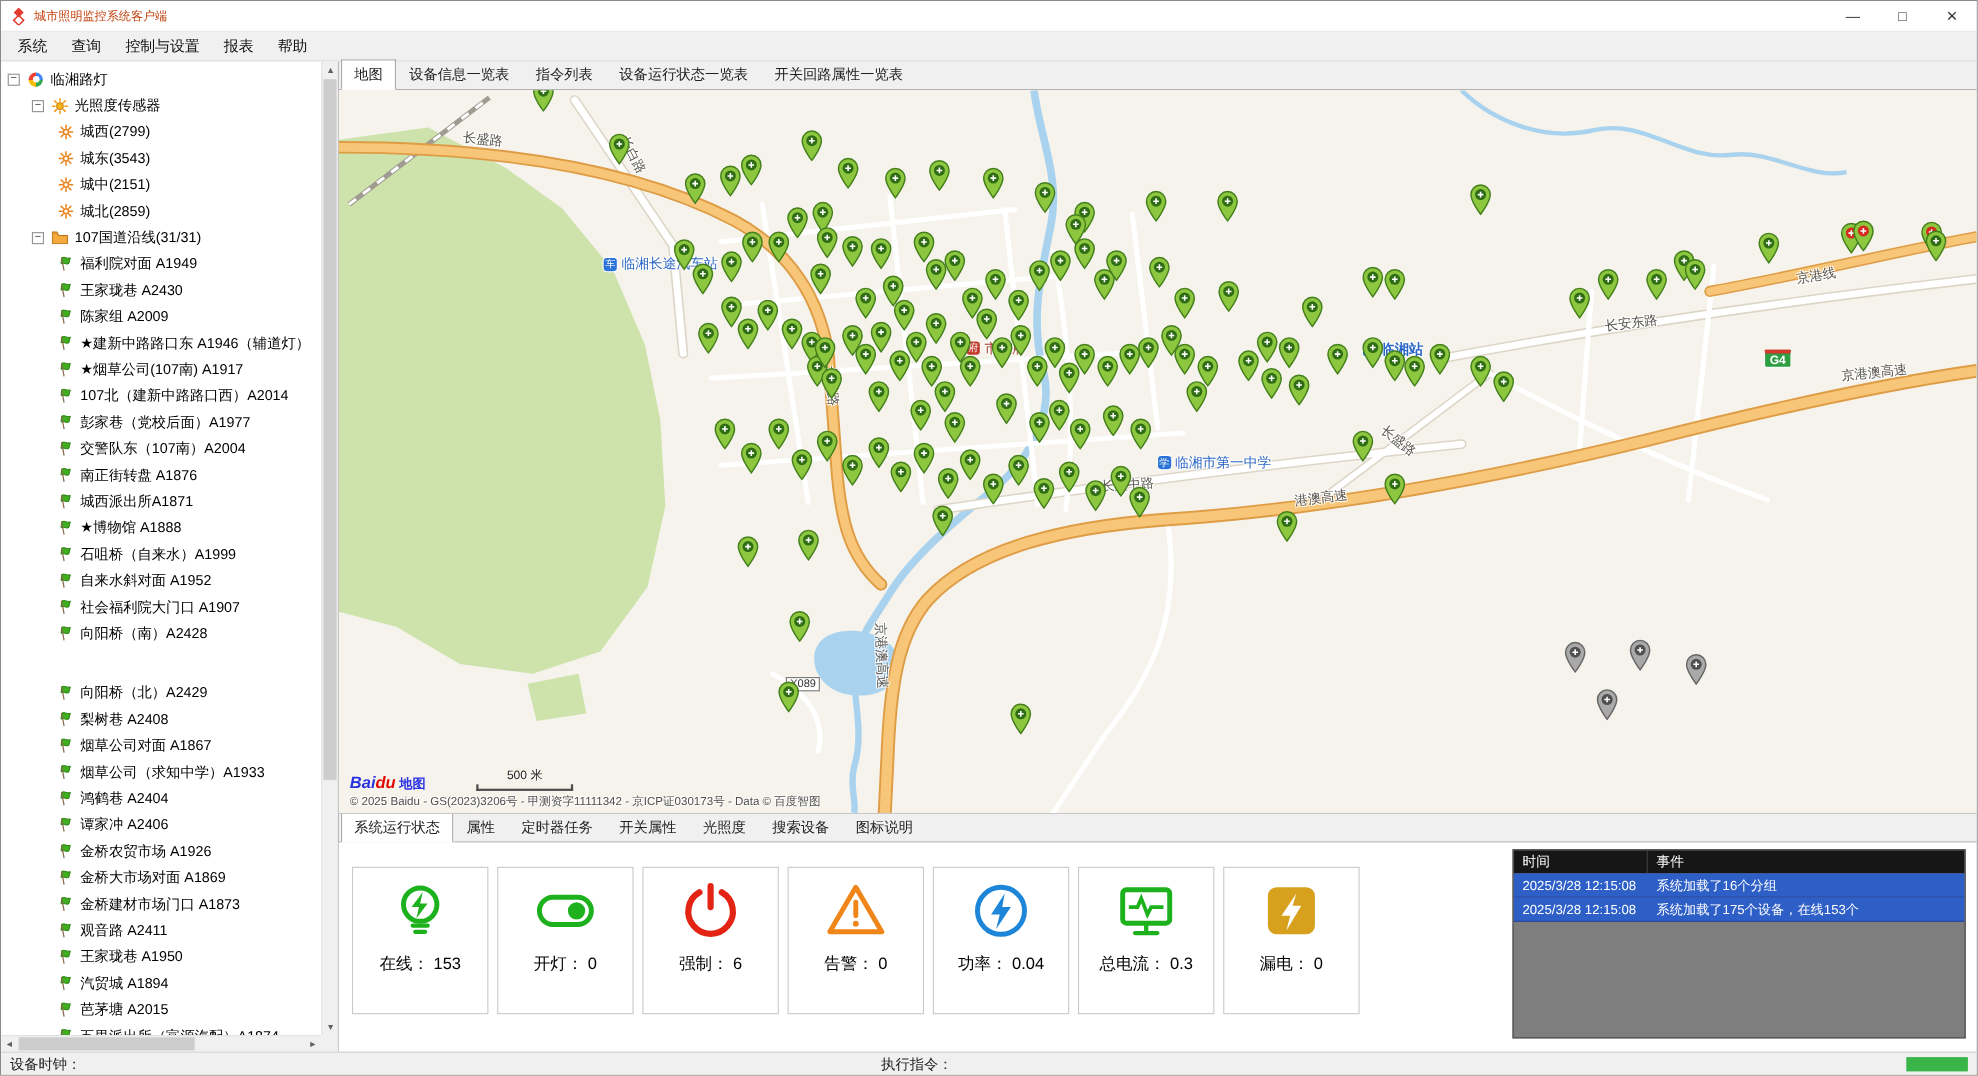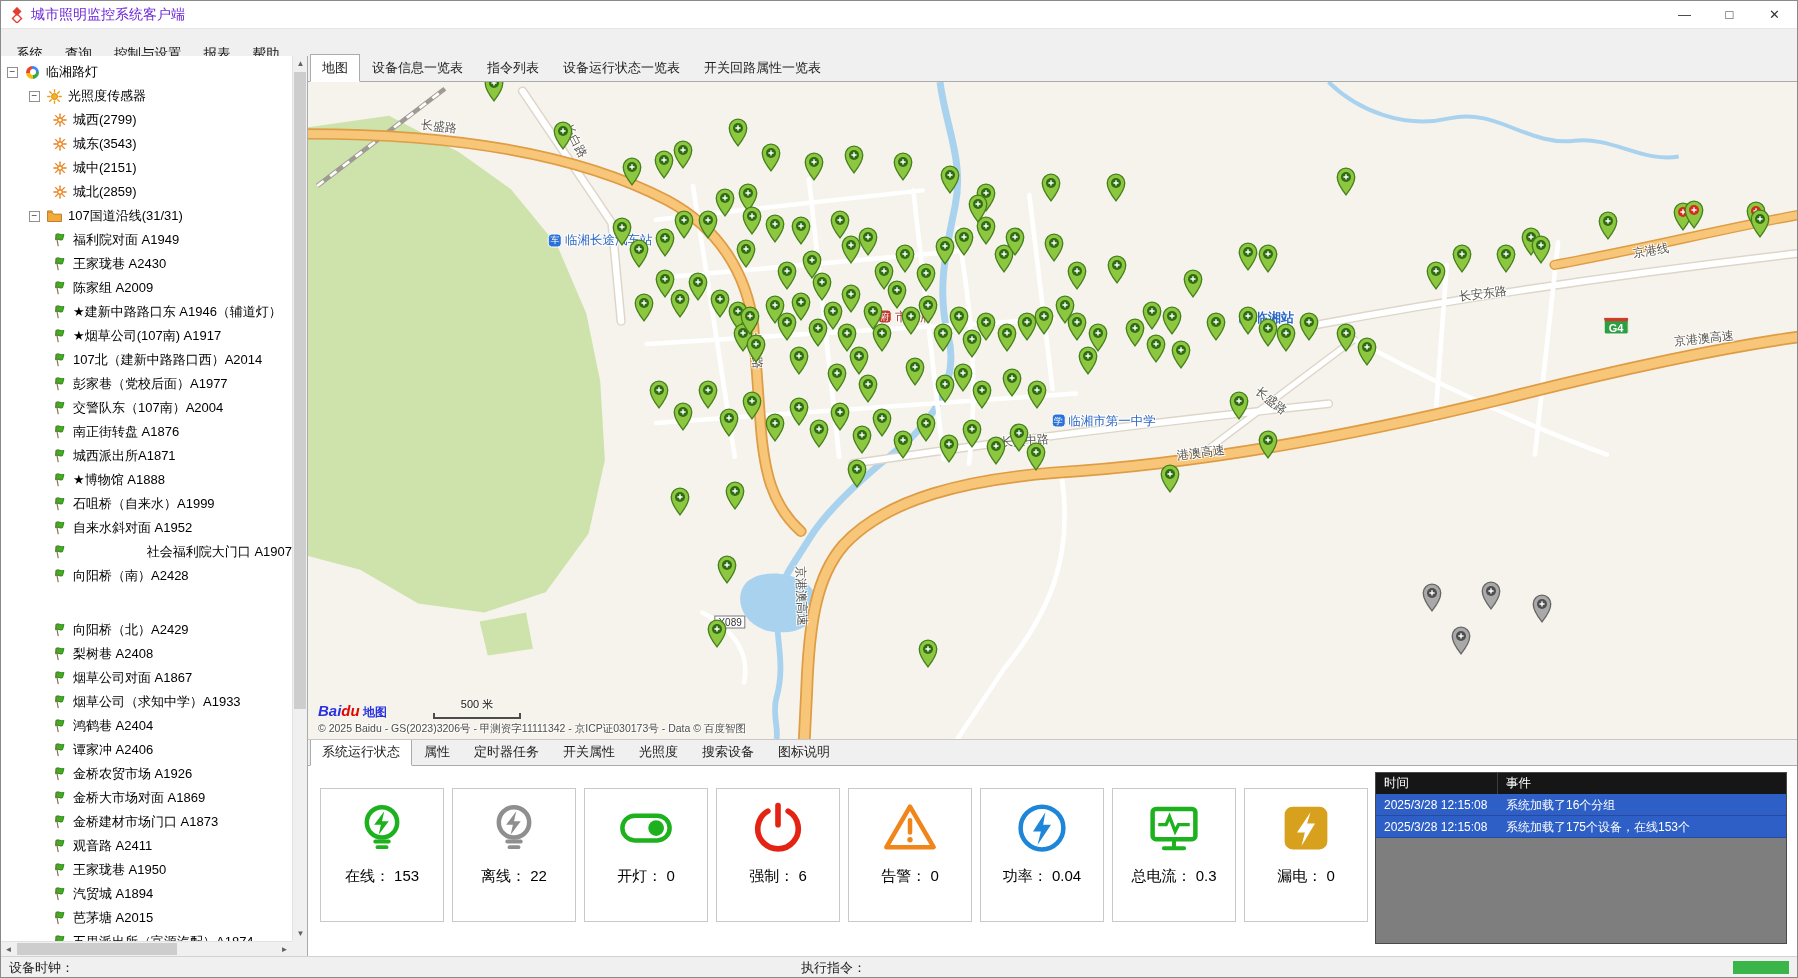--- a/index.html
+++ b/index.html
@@ -3,26 +3,26 @@
 <meta charset="utf-8">
 <style>
   *{margin:0;padding:0;box-sizing:border-box}
   html,body{width:1798px;height:978px;overflow:hidden}
   body{font-family:"Liberation Sans","DejaVu Sans",sans-serif;background:#dcdcdc;color:#111;font-size:13px}
   .window{position:relative;width:1798px;height:978px;background:#f0f0f0;border:1px solid #8a8a8a;overflow:hidden}
 
   
   .titlebar{position:absolute;top:0;left:0;right:0;height:28px;background:#fff;display:flex;align-items:center;padding-left:8px;border-bottom:1px solid #e6e6e6}
   .app-icon{width:16px;height:16px;margin-right:6px;flex:none}
-  .title{font-size:14px;color:#6d28d9}
+  .title{font-size:11px;color:#c2410c}
   .win-controls{position:absolute;right:0;top:0;height:28px;display:flex}
   .win-controls span{width:45px;text-align:center;line-height:28px;font-size:13px;color:#333;cursor:default}
 
   
-  .menubar{position:absolute;top:40px;left:0;right:0;height:27px;background:#f0f0f0;display:flex;align-items:flex-start;padding-left:4px;border-bottom:1px solid #d8d8d8}
+  .menubar{position:absolute;top:28px;left:0;right:0;height:27px;background:#f0f0f0;display:flex;align-items:flex-start;padding-left:4px;border-bottom:1px solid #d8d8d8}
   .menu-item{padding:4px 11px;font-size:13.5px;color:#111}
 
   .content{position:absolute;top:55px;left:0;right:0;bottom:21px;display:flex}
 
   
   .tree-panel{position:relative;width:307px;background:#fff;border-right:1px solid #ababab;overflow:hidden;flex:none}
   .tree-scroll{position:absolute;top:0;left:0;right:15px;bottom:15px;overflow:hidden;padding-top:4px}
   .tree-row{display:flex;align-items:center;height:24px;font-size:13px;white-space:nowrap;color:#000}
   .expander{width:11px;height:11px;border:1px solid #919191;background:#fff;font-size:10px;line-height:8px;text-align:center;color:#333;margin-right:6px;flex:none}
   .ticon{width:17px;height:16px;margin-right:5px;flex:none;display:inline-flex;align-items:center;justify-content:center}
@@ -305,21 +305,21 @@
           </div>
           <div class="tree-row" style="padding-left: 50px;">
             <span class="ticon">
               <svg viewBox="0 0 16 16" width="14" height="14">
                 <path d="M3.5 1.5c3-1.8 5.5 1.6 9 .2l-1.6 6c-3 1.4-5.4-1.8-8 0z" fill="#3faf1f" stroke="#2a7d12" stroke-width="1"></path>
                 <path d="M3.5 1.5 6 15" stroke="#8a6d4e" stroke-width="1.3"></path>
               </svg>
             </span>
             <span class="tlabel">自来水斜对面 A1952</span>
           </div>
-          <div class="tree-row" style="padding-left: 50px; justify-content: space-between;">
+          <div class="tree-row" style="padding-left: 50px;">
             <span class="ticon">
               <svg viewBox="0 0 16 16" width="14" height="14">
                 <path d="M3.5 1.5c3-1.8 5.5 1.6 9 .2l-1.6 6c-3 1.4-5.4-1.8-8 0z" fill="#3faf1f" stroke="#2a7d12" stroke-width="1"></path>
                 <path d="M3.5 1.5 6 15" stroke="#8a6d4e" stroke-width="1.3"></path>
               </svg>
             </span>
             <span class="tlabel">社会福利院大门口 A1907</span>
           </div>
           <div class="tree-row" style="padding-left: 50px;">
             <span class="ticon">
@@ -1330,28 +1330,20 @@
             <div class="card">
               <span class="card-icon"><svg viewBox="0 0 48 48" width="54" height="54">
                   <circle cx="24" cy="19" r="13.5" fill="none" stroke="#1db21d" stroke-width="4"></circle>
                   <path d="M26 9 17 21h6l-2 9 9-12h-6z" fill="#1db21d"></path>
                   <path d="M18 36h12M20 41h8" stroke="#1db21d" stroke-width="3.5" stroke-linecap="round"></path>
                 </svg></span>
               <div class="card-label">在线： 153</div>
             </div>
             <div class="card">
               <span class="card-icon"><svg viewBox="0 0 48 48" width="54" height="54">
-                  <circle cx="24" cy="19" r="13.5" fill="none" stroke="#8f8f8f" stroke-width="4"></circle>
-                  <path d="M26 9 17 21h6l-2 9 9-12h-6z" fill="#8f8f8f"></path>
-                  <path d="M18 36h12M20 41h8" stroke="#8f8f8f" stroke-width="3.5" stroke-linecap="round"></path>
-                </svg></span>
-              <div class="card-label">离线： 22</div>
-            </div>
-            <div class="card">
-              <span class="card-icon"><svg viewBox="0 0 48 48" width="54" height="54">
                   <rect x="3" y="13" width="42" height="22" rx="11" fill="none" stroke="#1db21d" stroke-width="4"></rect>
                   <circle cx="33" cy="24" r="7" fill="#1db21d"></circle>
                 </svg></span>
               <div class="card-label">开灯： 0</div>
             </div>
             <div class="card">
               <span class="card-icon"><svg viewBox="0 0 48 48" width="54" height="54">
                   <path d="M15 9a18 18 0 1 0 18 0" fill="none" stroke="#e32313" stroke-width="5" stroke-linecap="round"></path>
                   <path d="M24 4v17" stroke="#e32313" stroke-width="5" stroke-linecap="round"></path>
                 </svg></span>

